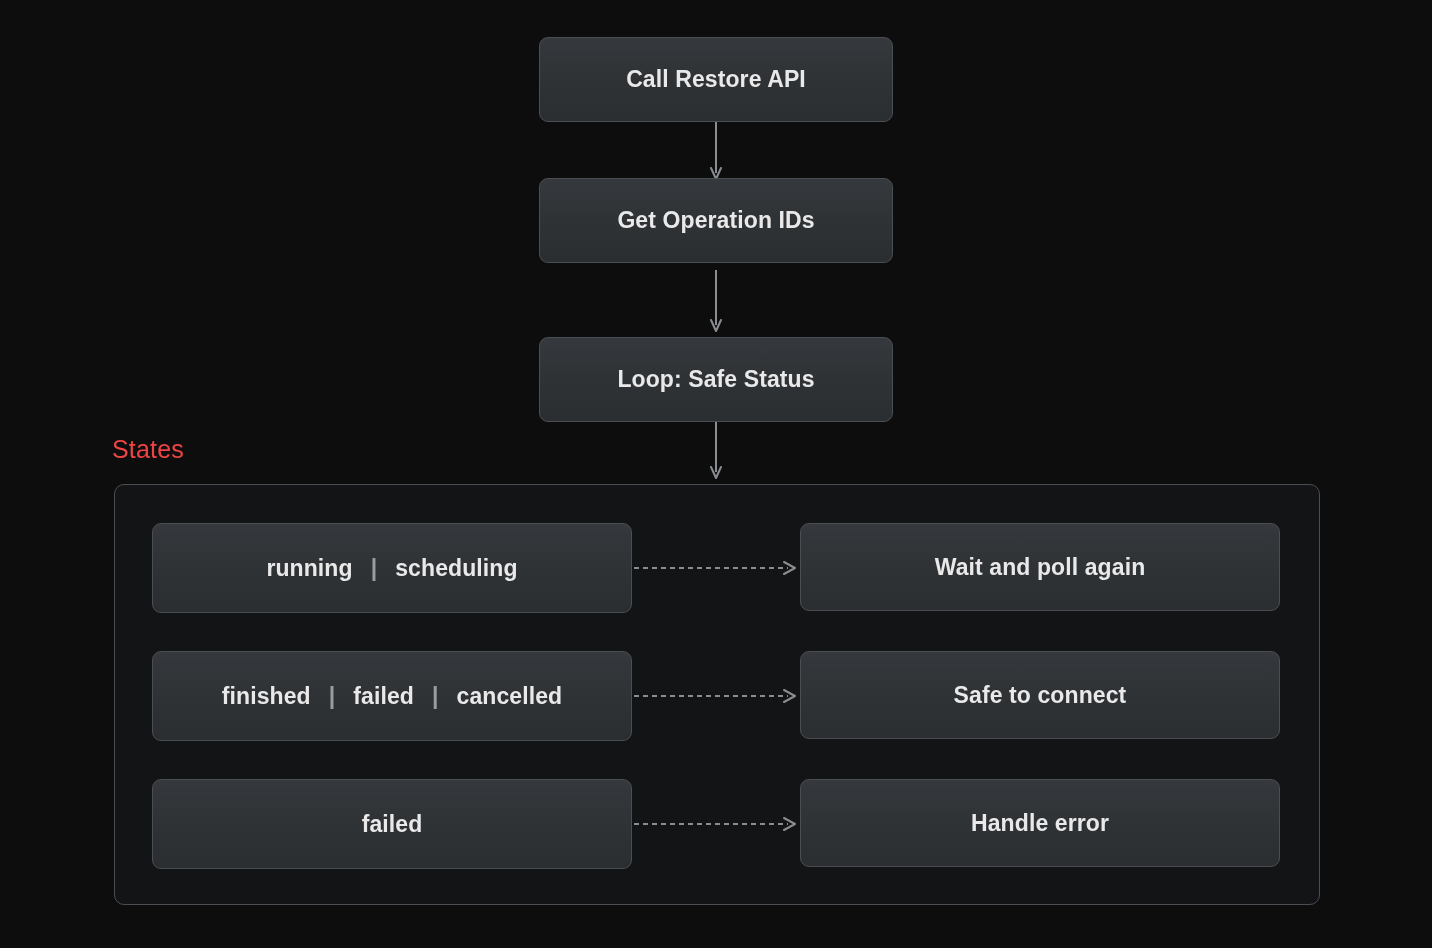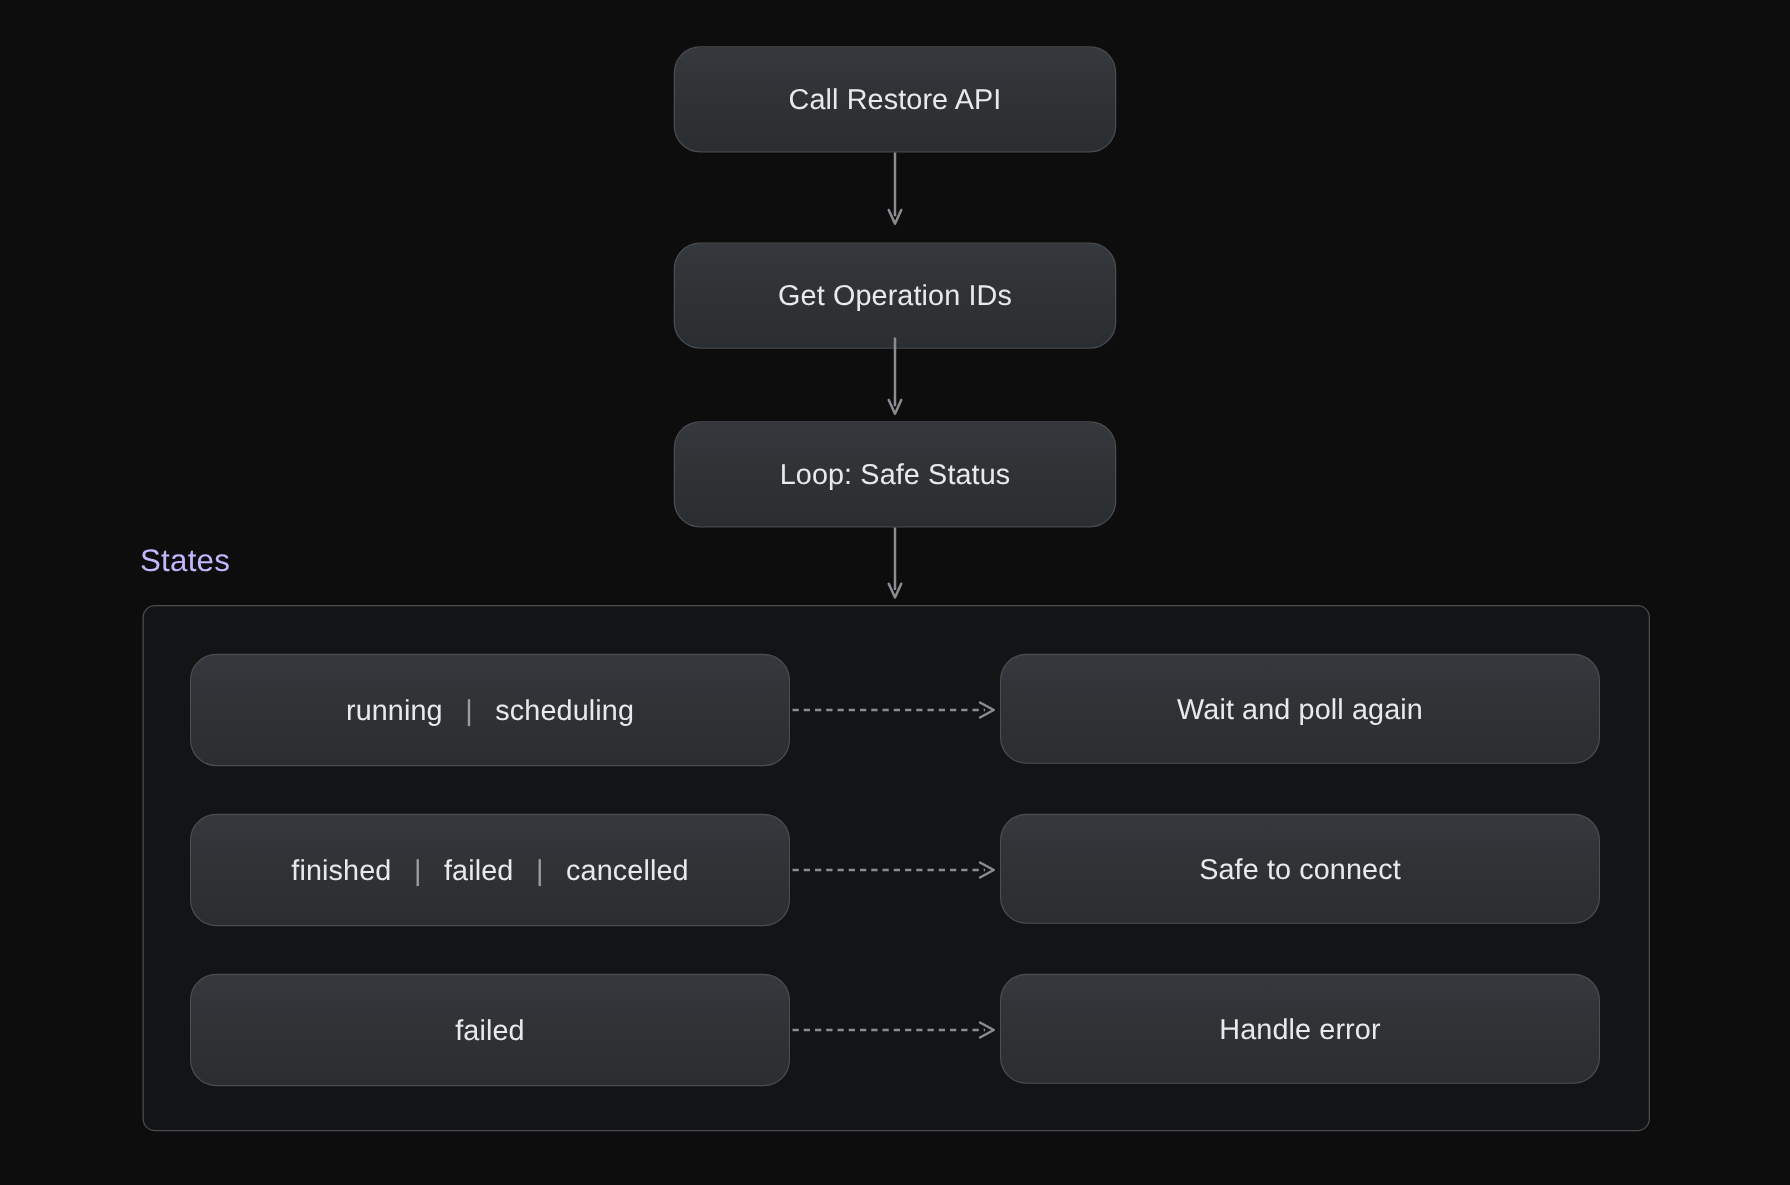--- a/index.html
+++ b/index.html
@@ -17,62 +17,62 @@
     width: 1432px;
     height: 948px;
     background: #0d0d0d;
   }
 
   
   .node {
     position: absolute;
     background: linear-gradient(180deg, #35383c 0%, #303336 45%, #2b2e31 100%);
     border: 1px solid #4a4d52;
-    border-radius: 21px;
+    border-radius: 9px;
     display: flex;
     align-items: center;
     justify-content: center;
     color: #e9e9ea;
     font-size: 23px;
-    font-weight: 400;
+    font-weight: 700;
     letter-spacing: 0.1px;
     line-height: 1;
     white-space: nowrap;
   }
 
   .node-label { pointer-events: none; }
 
   
   .flow-node {
     left: 539px;
     width: 354px;
     height: 85px;
   }
   #node-call-restore  { top: 37px; }
-  #node-get-ops       { top: 194px; }
+  #node-get-ops       { top: 178px; }
   #node-loop-poll     { top: 337px; }
 
   
   .v-arrow {
     position: absolute;
     left: 710px;
     width: 12px;
     overflow: visible;
   }
   #varrow-1 { top: 122px; height: 63px; }
   #varrow-2 { top: 270px; height: 67px; }
   #varrow-3 { top: 422px; height: 62px; }
 
   
   #states-label {
     position: absolute;
     left: 112px;
     top: 437px;
     font-size: 25px;
-    color: #c4b5fd;
+    color: #ef4444;
     line-height: 1;
     letter-spacing: 0.2px;
   }
 
   #states-container {
     position: absolute;
     left: 114px;
     top: 484px;
     width: 1206px;
     height: 421px;

